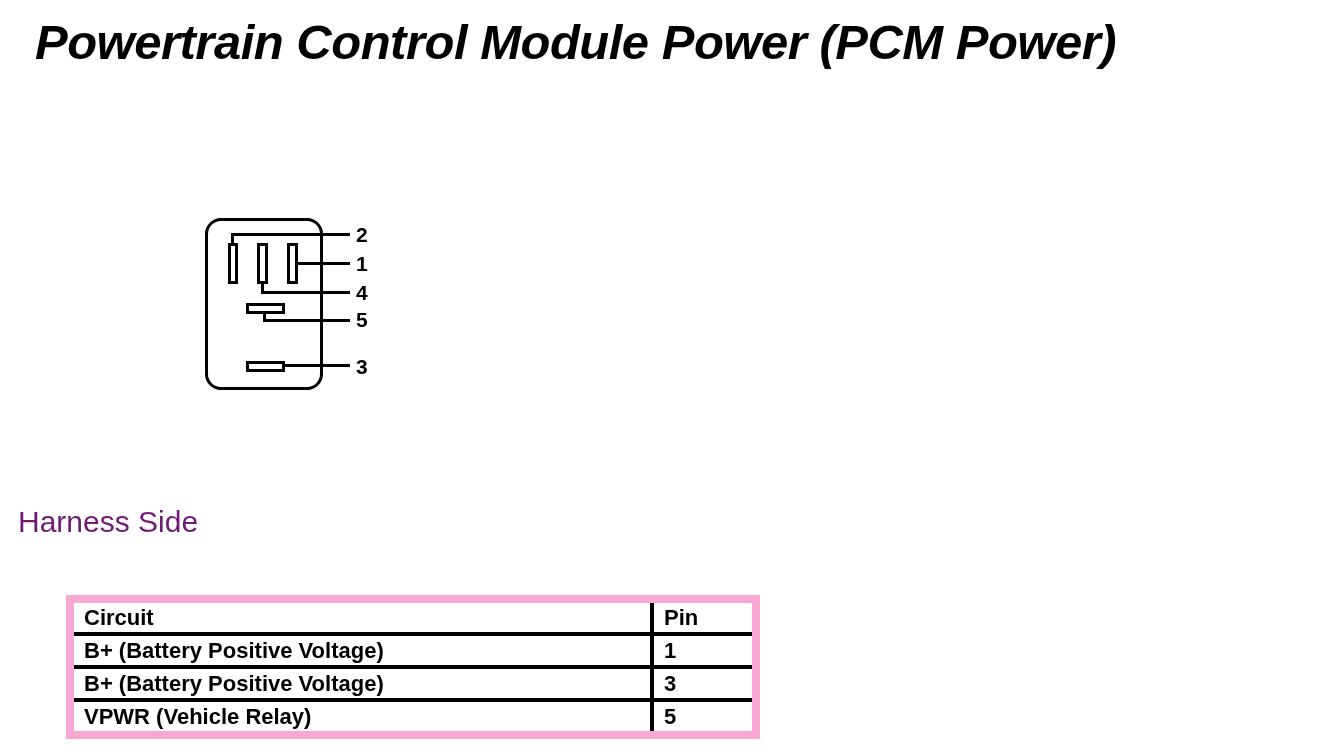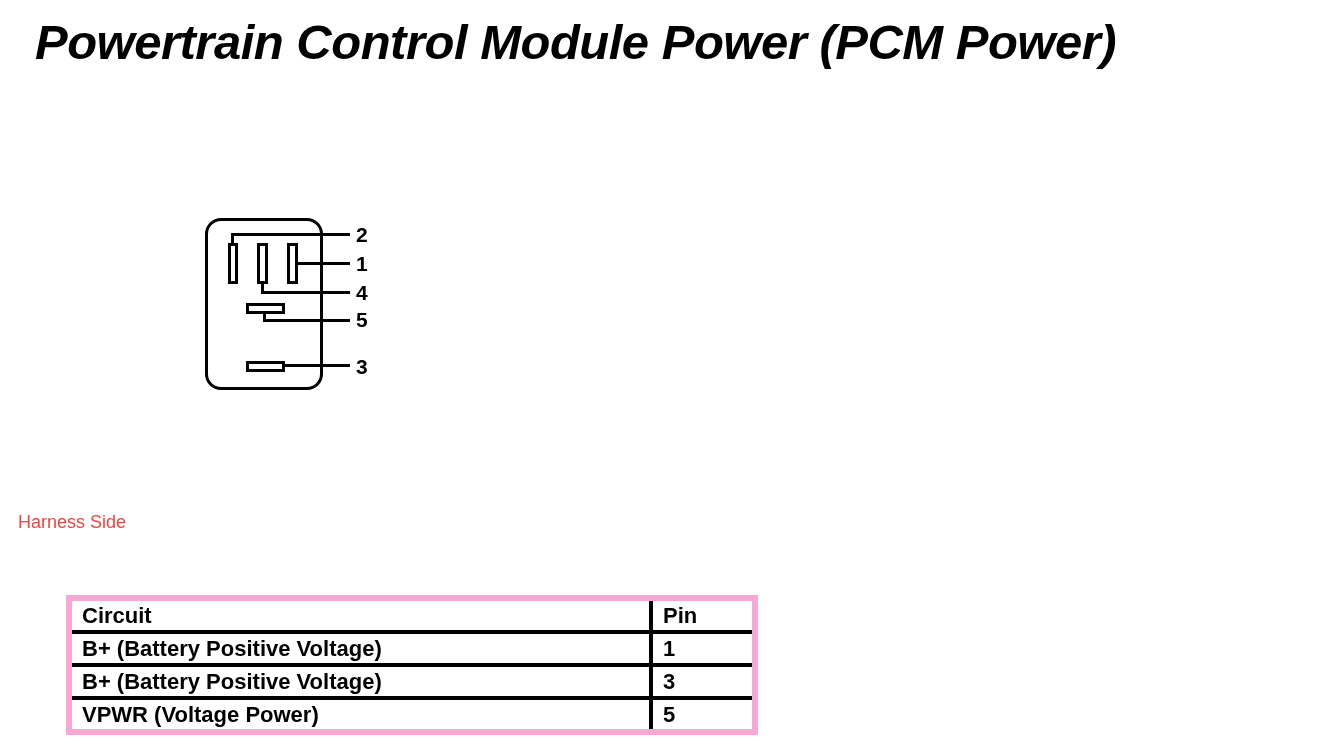--- a/index.html
+++ b/index.html
@@ -44,27 +44,27 @@
     font-size: 21px; font-weight: bold; line-height: 21px; color: #000;
   }
   .pl2 { top: 224px; }
   .pl1 { top: 253px; }
   .pl4 { top: 282px; }
   .pl5 { top: 309px; }
   .pl3 { top: 356px; }
   
   .harness-label {
     position: absolute; left: 18px; top: 508px;
-    font-size: 18px; line-height: 28px; color: #ef4444;
+    font-size: 30px; line-height: 28px; color: #701a75;
   }
   
   table.pin-table {
     position: absolute; left: 66px; top: 595px; width: 686px;
     border-collapse: collapse; table-layout: fixed;
-    border: 6px solid #f9a8d4;
+    border: 8px solid #f9a8d4;
   }
   table.pin-table th, table.pin-table td {
     border: 4px solid #000;
     font-size: 22px; line-height: 24px;
     text-align: left; vertical-align: middle;
     padding: 2px 4px 2px 10px;
     height: 25px;
     white-space: nowrap; overflow: hidden;
   }
   table.pin-table th { font-weight: bold; }
@@ -118,17 +118,17 @@
   <tbody>
     <tr>
       <td>B+ (Battery Positive Voltage)</td>
       <td>1</td>
     </tr>
     <tr>
       <td>B+ (Battery Positive Voltage)</td>
       <td>3</td>
     </tr>
     <tr>
-      <td>VPWR (Voltage Power)</td>
+      <td>VPWR (Vehicle Relay)</td>
       <td>5</td>
     </tr>
   </tbody>
 </table>
 
 </body></html>

